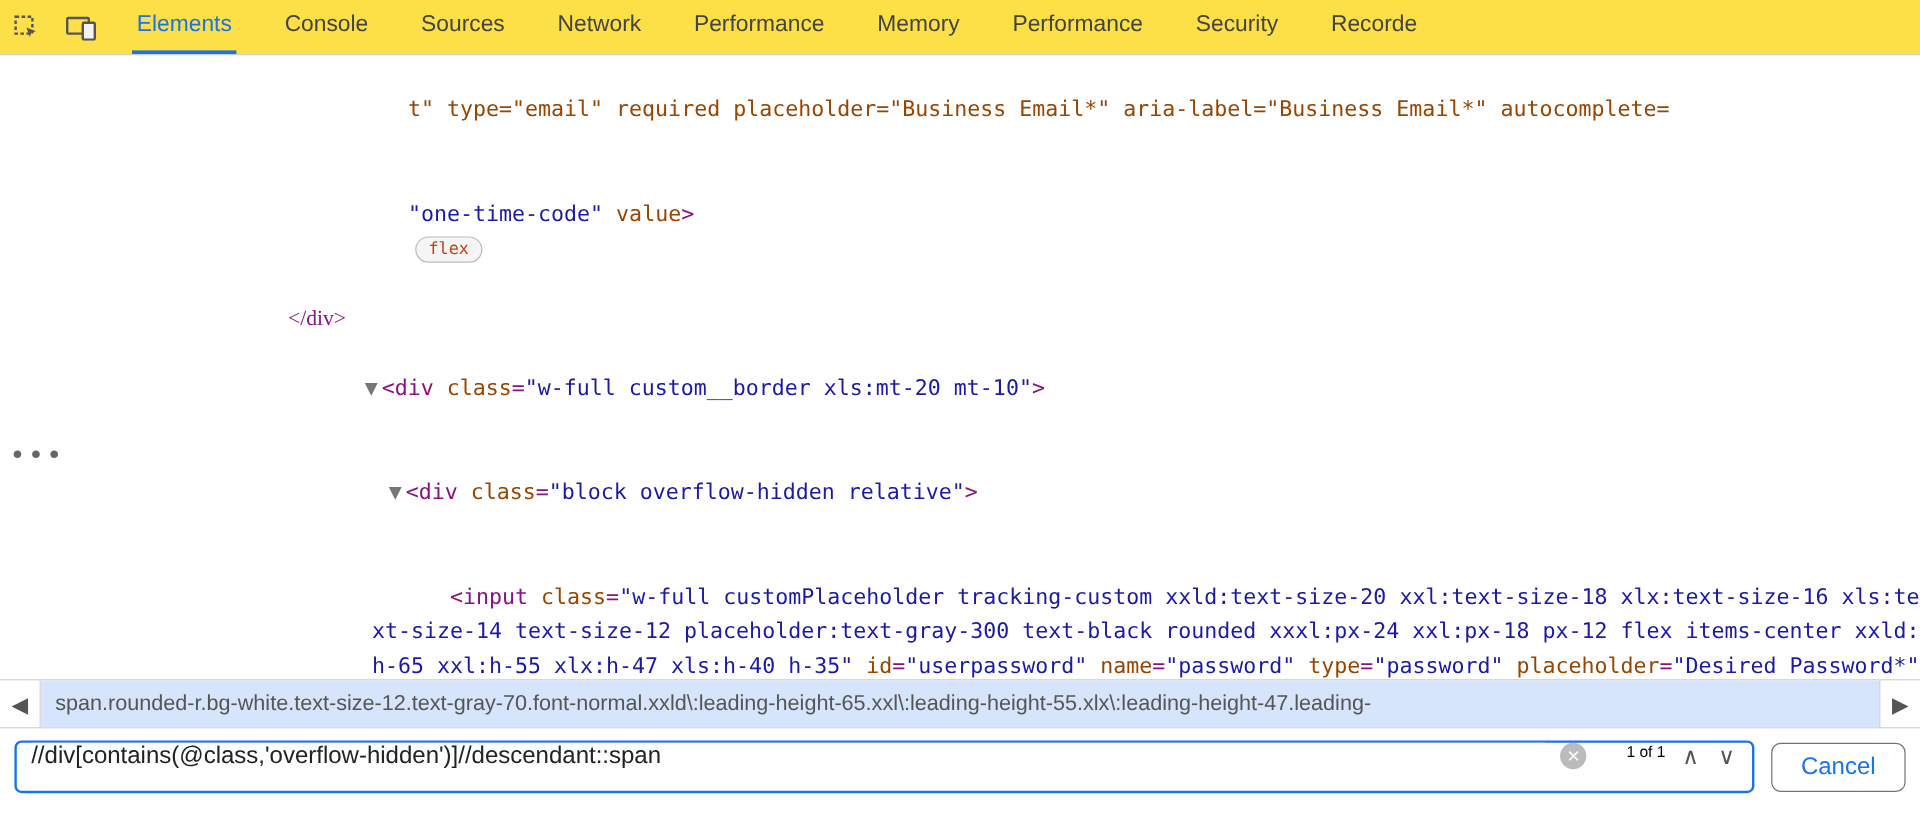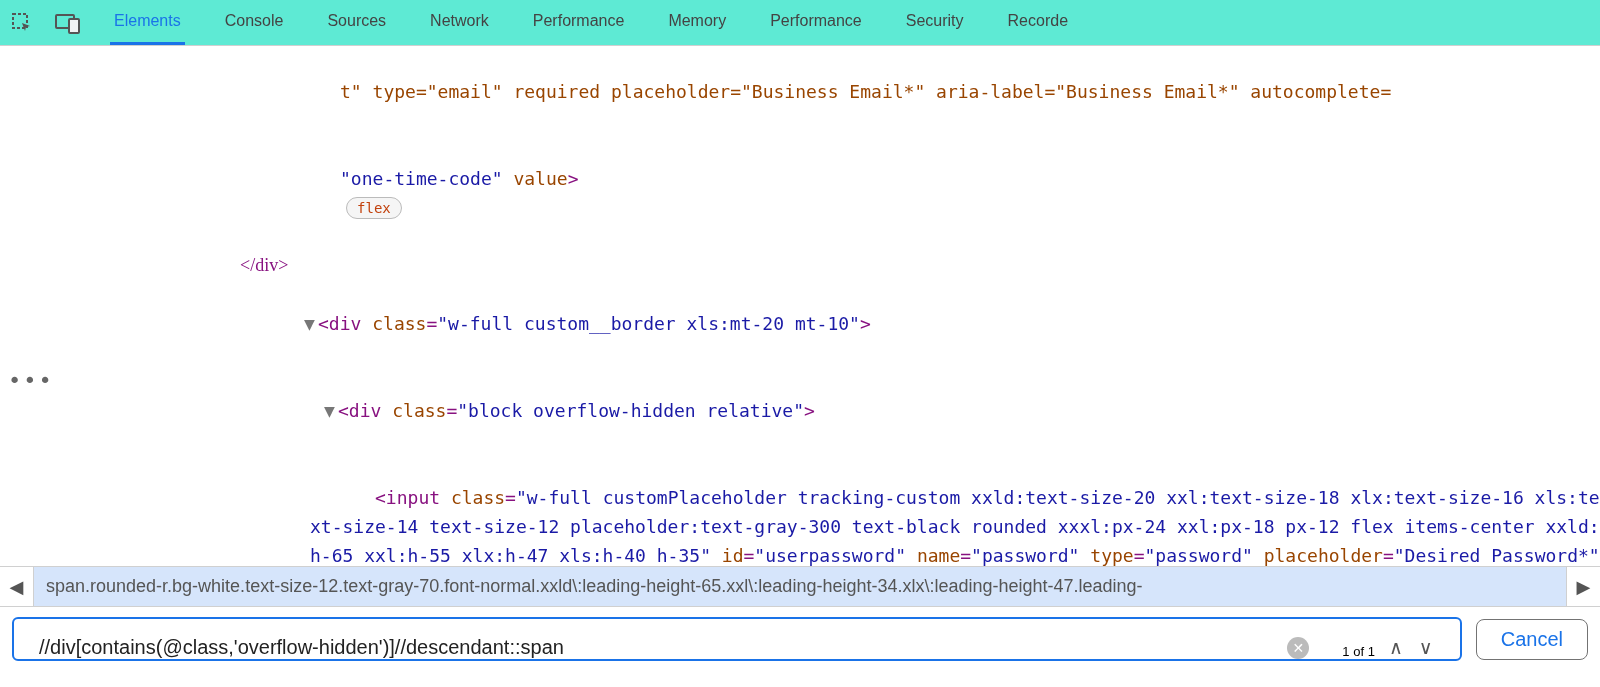--- a/index.html
+++ b/index.html
@@ -11,25 +11,25 @@
     width: 1600px;
     height: 687px;
     overflow: hidden;
     position: relative;
   }
   
   .topbar {
     display: flex;
     align-items: center;
     height: 46px;
-    background: #5eead4;
+    background: #fde047;
     border-bottom: 1px solid #d0d0d0;
     padding: 0 8px;
     gap: 18px;
-    font-size: 16px;
+    font-size: 19px;
     color: #333;
     overflow: hidden;
     white-space: nowrap;
   }
   .topbar .icon-btn {
     width: 28px; height: 28px;
     display: flex; align-items: center; justify-content: center;
     color: #555;
   }
   .tabs { display: flex; gap: 36px; align-items: center; height: 100%; margin-left: 10px;}
@@ -125,25 +125,25 @@
   .search-row {
     display: flex;
     align-items: center;
     gap: 14px;
     padding: 10px 12px;
     border-top: 1px solid #d0d0d0;
   }
   .search-box {
     flex: 1;
     display: flex;
-    align-items: flex-end;
+    align-items: flex-start;
     border: 2px solid #1a73e8;
     border-radius: 6px;
     height: 44px;
-    padding: 0 25px;
+    padding: 0 12px;
     gap: 12px;
   }
   .search-input {
     flex: 1;
     border: none;
     outline: none;
     font-size: 20px;
     font-family: inherit;
     color: #222;
   }
@@ -244,21 +244,21 @@
     </div>
 
   </div>
 </div>
 
 <div class="crumb-row">
   <div class="arrow-box">
       <span>◀</span>
     </div>
   <div class="crumb-text">
-      <span>span.rounded-r.bg-white.text-size-12.text-gray-70.font-normal.xxld\:leading-height-65.xxl\:leading-height-34.xlx\:leading-height-47.leading-</span>
+      <span>span.rounded-r.bg-white.text-size-12.text-gray-70.font-normal.xxld\:leading-height-65.xxl\:leading-height-55.xlx\:leading-height-47.leading-</span>
     </div>
   <div class="arrow-box right">
       <span>▶</span>
     </div>
 </div>
 
 <div class="search-row">
   <div class="search-box">
     <input class="search-input" value="//div[contains(@class,'overflow-hidden')]//descendant::span" style="">
     <div class="clear-btn">

